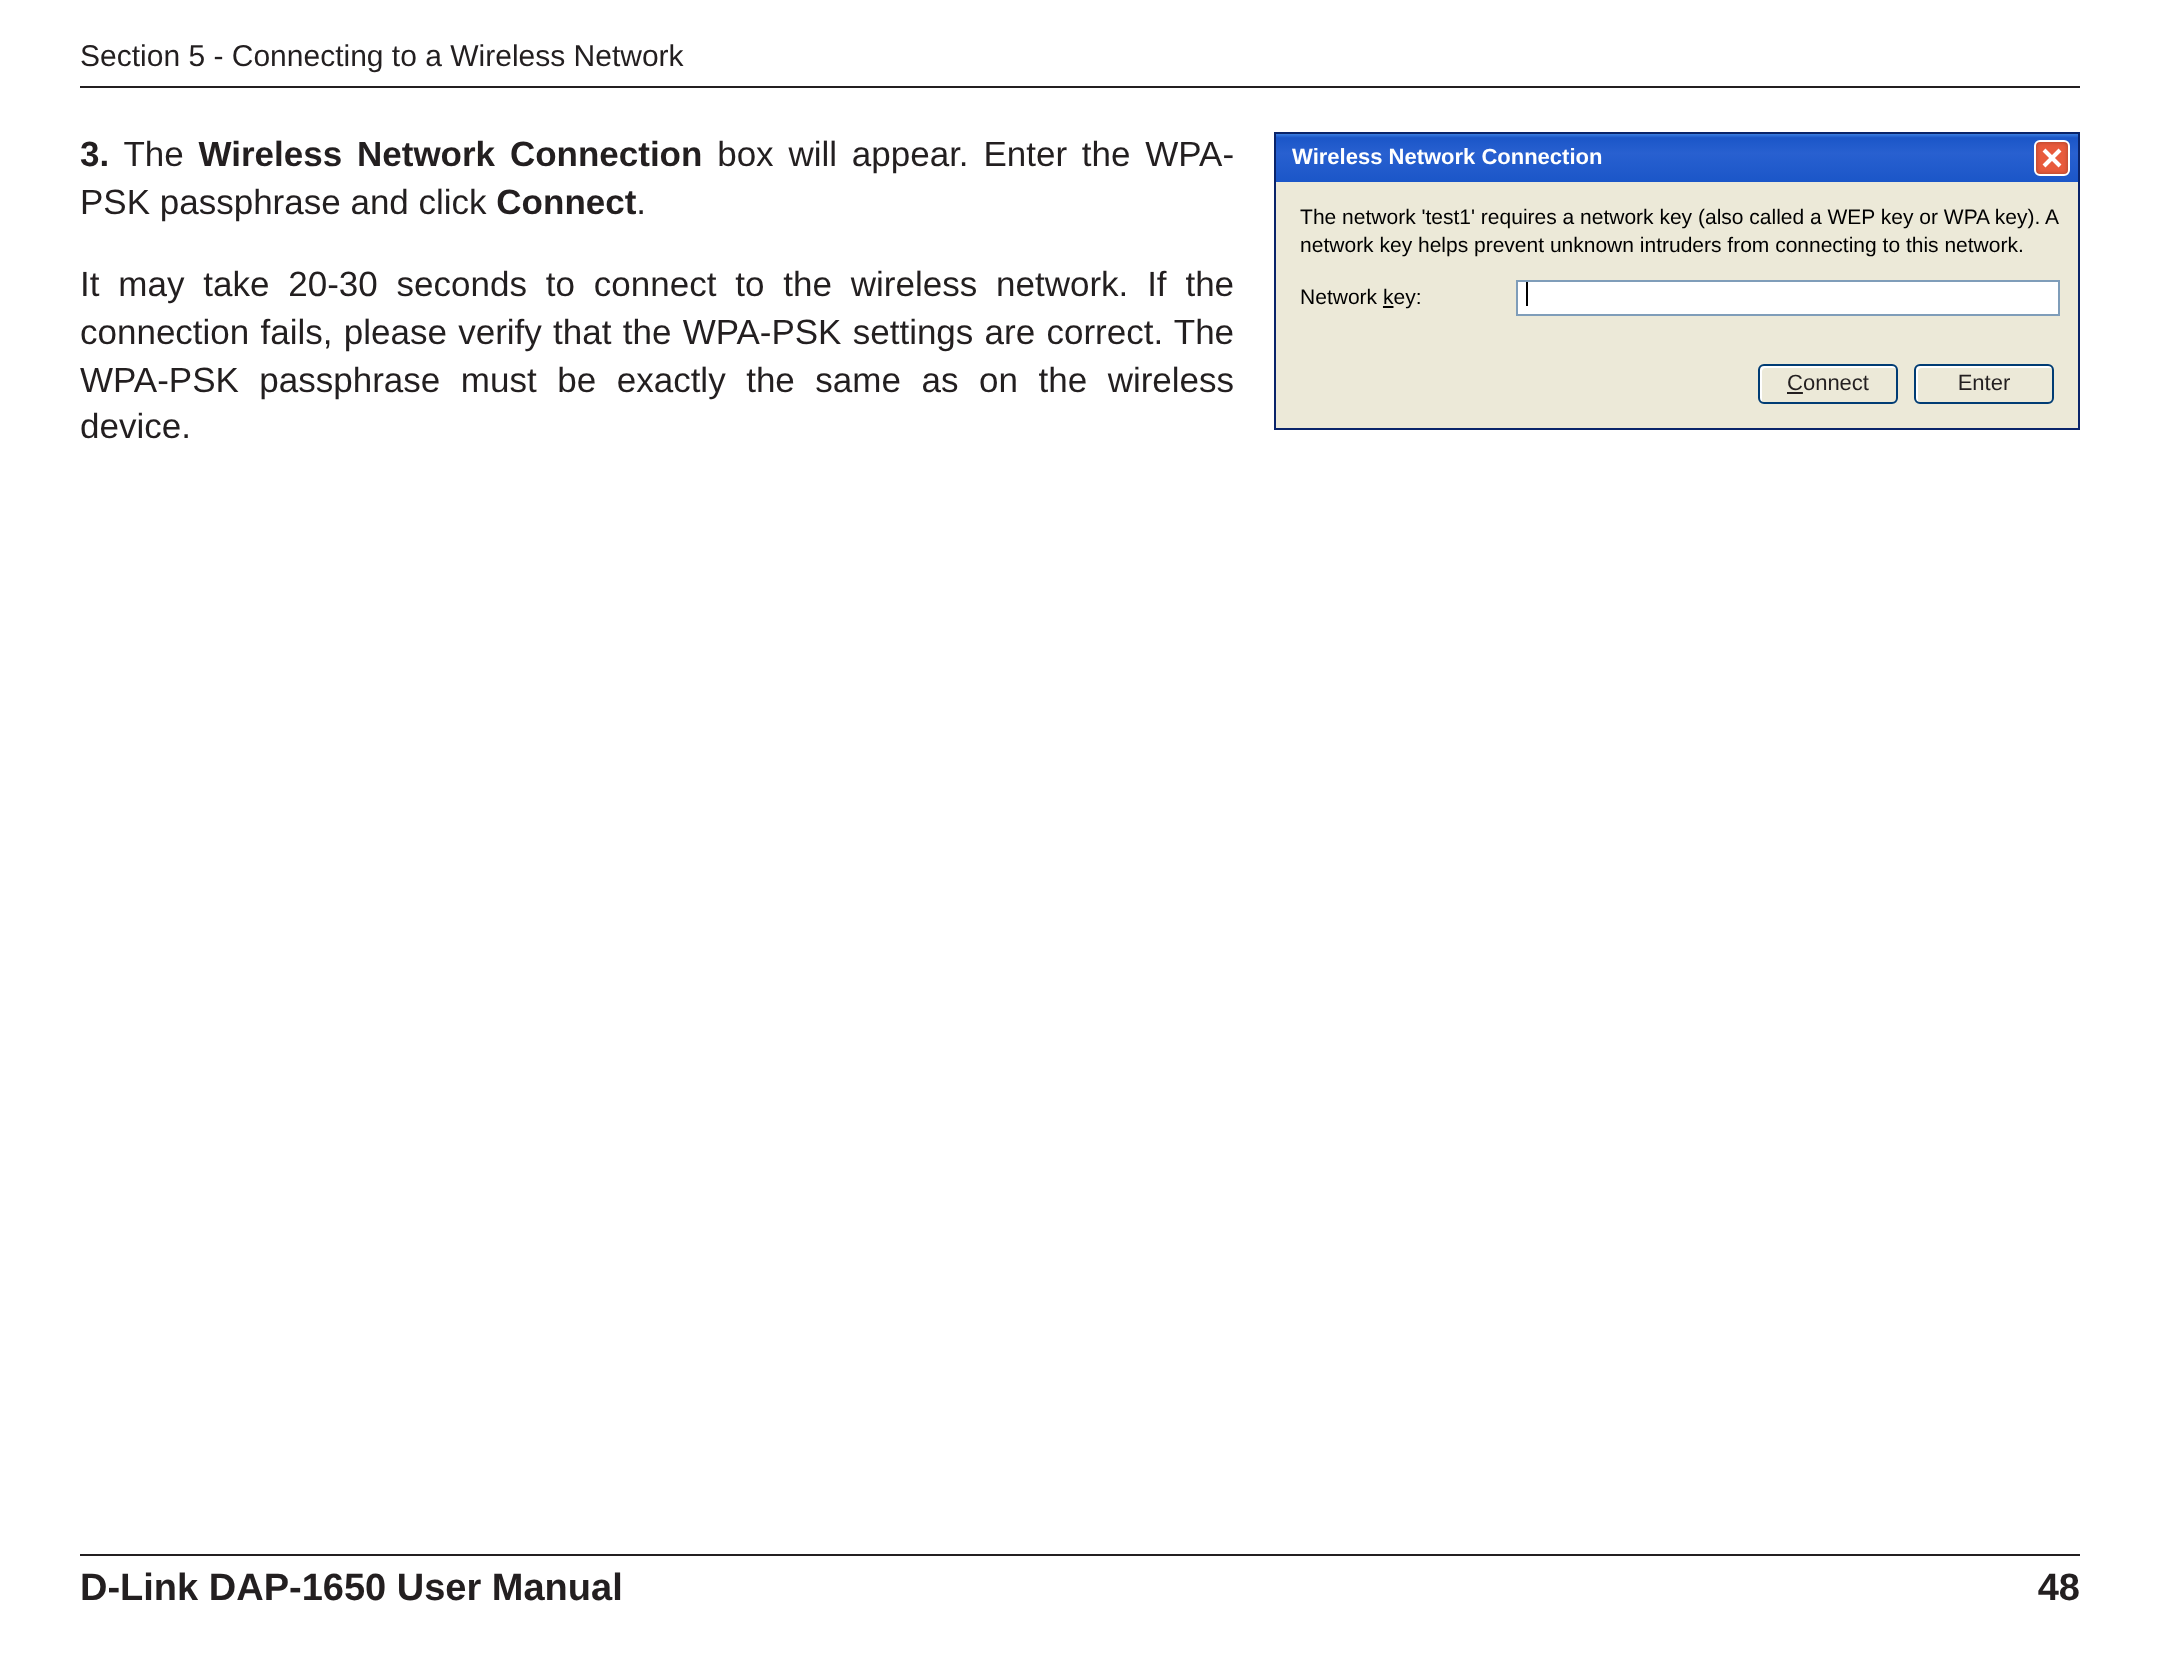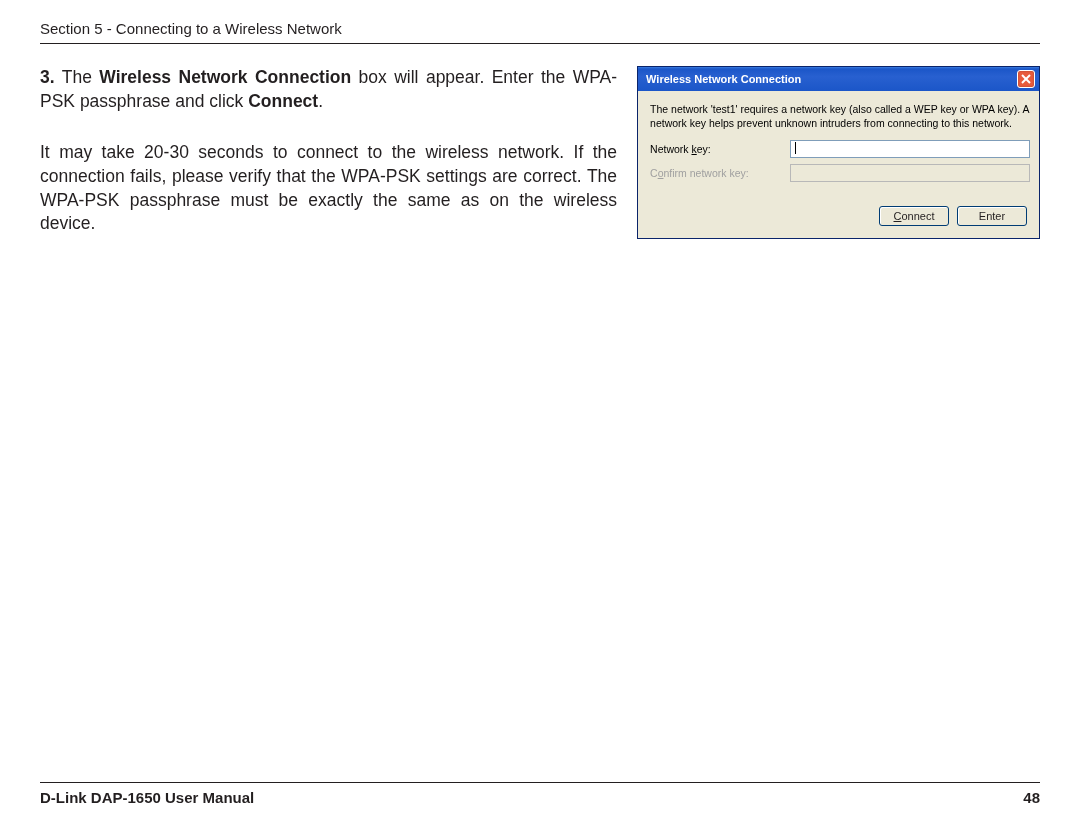--- a/index.html
+++ b/index.html
@@ -24,21 +24,21 @@
   .content-row {
     display: flex;
     gap: 20px;
   }
   .left-col {
     width: 590px;
     font-size: 17.5px;
     line-height: 1.35;
     text-align: justify;
   }
-  .step-para { margin-bottom: 28px; }
+  .step-para { margin-bottom: 18px; }
   .step-num { font-weight: 700; }
   .bold { font-weight: 700; }
   .note-para { margin-bottom: 18px; }
 
   
   .dialog-wrap {
     width: 412px;
   }
   .dialog {
     border: 1px solid #0a246a;
@@ -72,21 +72,21 @@
     padding: 12px 9px 8px 12px;
     color: #000;
   }
   .dlg-para { font-size: 10.5px; line-height: 1.3; margin-bottom: 10px; }
   .form-row {
     display: flex;
     align-items: center;
     margin-bottom: 6px;
   }
   .form-label {
-    width: 140px;
+    width: 108px;
     font-size: 10.5px;
   }
   .form-label.disabled { color: #a0a0a0; }
   .form-input {
     flex: 1;
     height: 18px;
     border: 1px solid #7f9db9;
     background: #fff;
     font-size: 11px;
     padding: 0 3px;
@@ -122,21 +122,21 @@
   .xp-btn .ul { text-decoration: underline; }
 
   .footer {
     position: absolute;
     left: 40px; right: 40px;
     bottom: 28px;
     border-top: 1.5px solid #231f20;
     padding-top: 6px;
     display: flex;
     justify-content: space-between;
-    font-size: 15px;
+    font-size: 19px;
     font-weight: 700;
   }
 </style>
 </head>
 <body>
 
 <div class="page">
   <div class="section-header">Section 5 - Connecting to a Wireless Network</div>
 
   <div class="content-row">
@@ -164,28 +164,20 @@
 
           <div class="form-row">
             <div class="form-label">
               <span>Network </span><span style="text-decoration:underline">k</span><span>ey:</span>
             </div>
             <div class="form-input">
               <span class="cursor-in"></span><span></span>
             </div>
           </div>
 
-          <div class="form-row">
-            <div class="form-label disabled">
-              <span>C</span><span style="text-decoration:underline">o</span><span>nfirm network key:</span>
-            </div>
-            <div class="form-input disabled">
-              <span></span>
-            </div>
-          </div>
         </div>
         <div class="btn-row">
           <div class="xp-btn">
             <span></span>
               <span class="ul">C</span>
               <span>onnect</span>
           </div>
           <div class="xp-btn">
             <span>Enter</span>
           </div>

